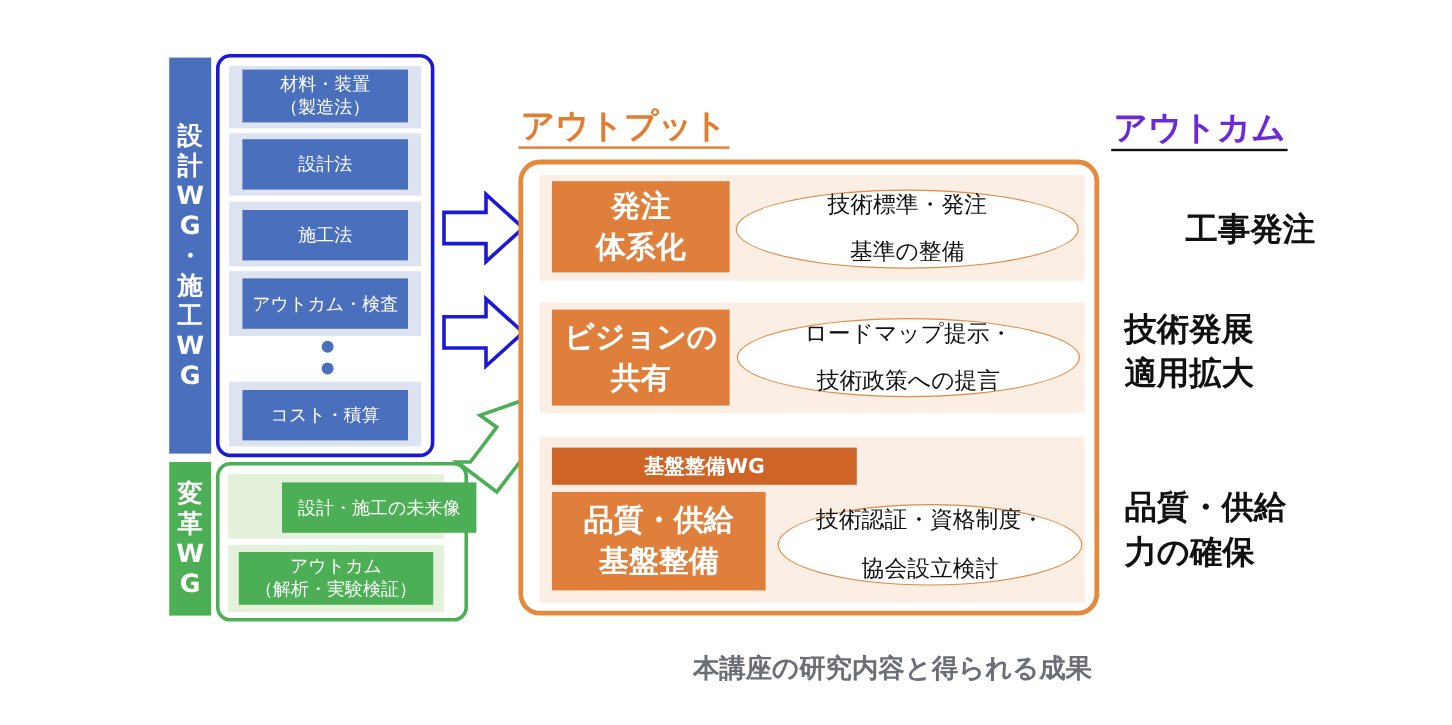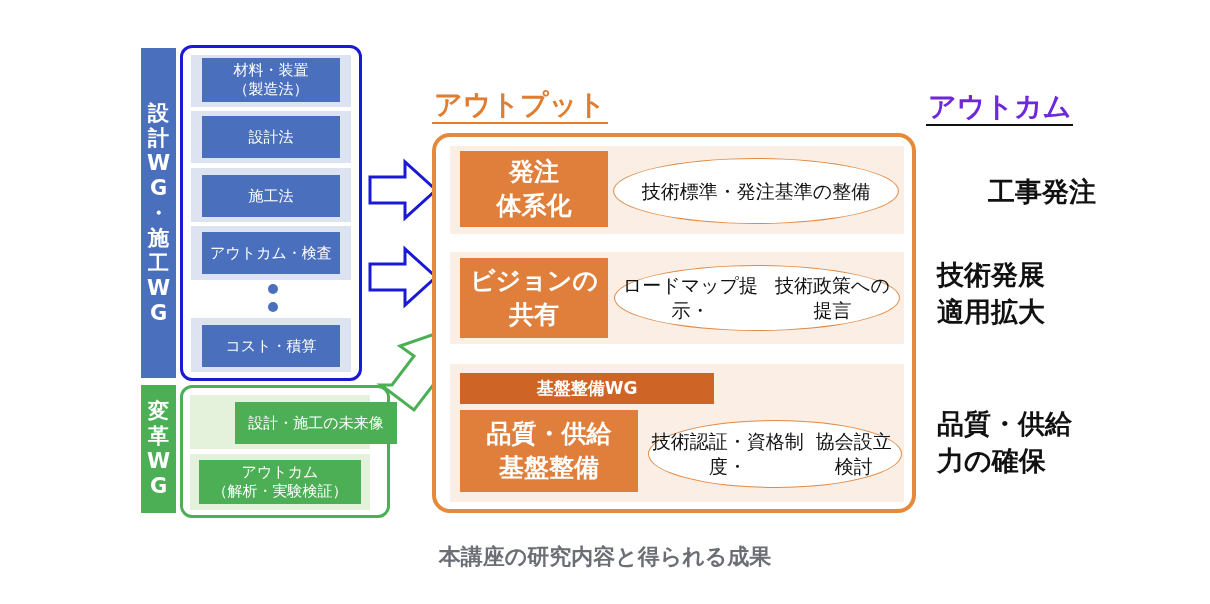--- a/index.html
+++ b/index.html
@@ -34,26 +34,26 @@
                      line-height:34px; padding:0 2px; }
 
   
   .out-box { border:4px solid #e58a3c; border-radius:18px; background:#fff; }
   .row-bg { background:#fbeee4; }
   .obox { background:#df7f3b; color:#fff; font-weight:bold; font-size:25px; line-height:34px;
           text-align:center; display:flex; flex-direction:column; align-items:center; justify-content:center; }
   .wg-bar { background:#cf6427; color:#fff; font-weight:bold; font-size:17px; text-align:center;
             display:flex; align-items:center; justify-content:center; }
   .ellipse { border:1.5px solid #e08a45; border-radius:50%; background:#fff; color:#111;
-             font-size:19px; line-height:25px; text-align:center; display:flex; 
-             align-items:center; justify-content:center; }
+             font-size:19px; line-height:25px; text-align:center; display:flex; flex-direction:column;
+             align-items:center; justify-content:space-between; }
 
   .outcome { color:#111; font-weight:bold; font-size:27px; line-height:37px; }
 
-  .caption { color:#6b6e75; font-weight:bold; font-size:22px; text-align:center; }
+  .caption { color:#6b6e75; font-weight:bold; font-size:22px; text-align:right; }
 </style>
 </head>
 <body>
 
 <div class="abs vlabel vl-blue" style="left:141px; top:48px; width:35px; height:330px;">
   <span>設</span>
   <span>計</span>
   <span>W</span>
   <span>G</span>
   <span>・</span>

